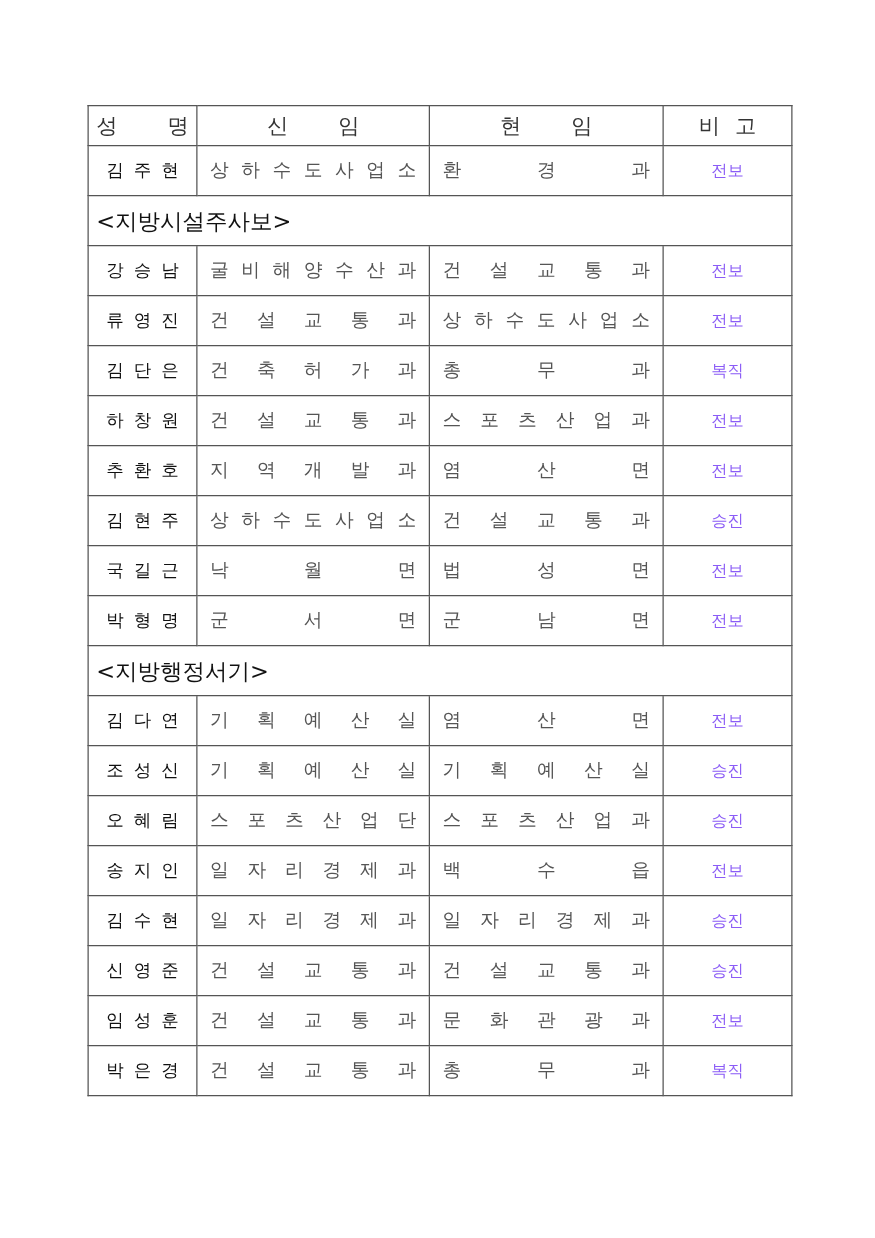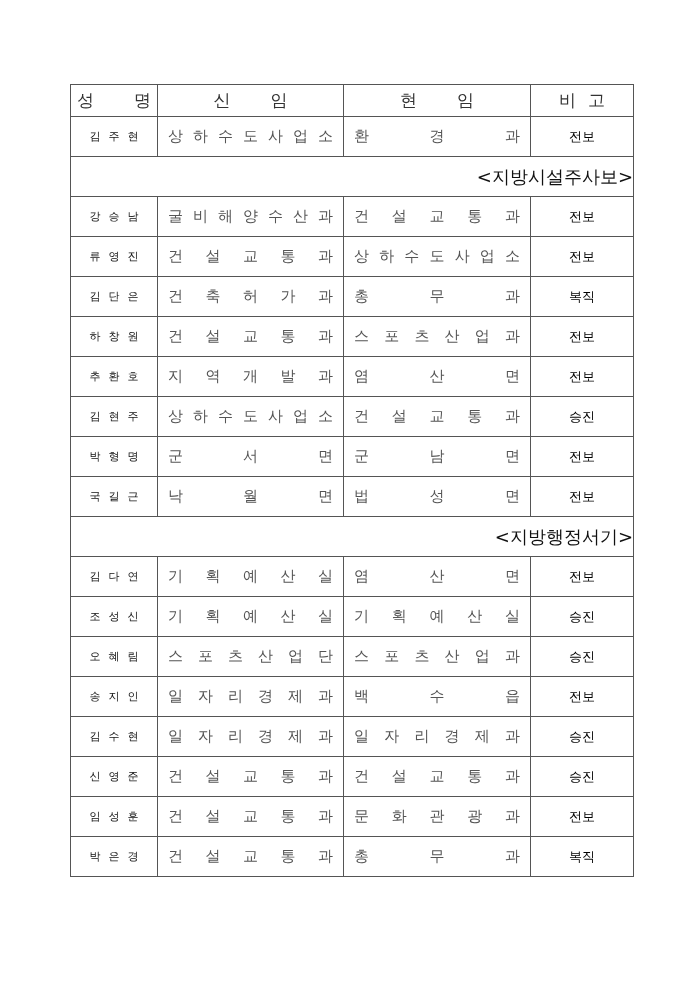--- a/index.html
+++ b/index.html
@@ -4,25 +4,25 @@
   <style>
     html, body { margin: 0; padding: 0; background: #ffffff; }
     body { width: 700px; height: 990px; position: relative; overflow: hidden;
            font-family: "DejaVu Sans", sans-serif; color: #222; }
     table.roster { position: absolute; left: 70px; top: 84px; width: 563px;
                    border-collapse: collapse; table-layout: fixed; }
     table.roster td, table.roster th { border: 1px solid #555; padding: 0; height: 39px;
                    font-weight: normal; vertical-align: middle; }
     table.roster tr.head th { height: 31px; font-family: "DejaVu Serif", serif; font-size: 17px; color: #333; }
     col.c-name { width: 87px; } col.c-new { width: 186px; } col.c-cur { width: 187px; } col.c-note { width: 103px; }
-    .name { font-size: 11px; font-weight: bold; color: #111; text-align: center; letter-spacing: 8px; padding-left: 8px !important; margin-left: 23px; }
+    .name { font-size: 14px; font-weight: bold; color: #111; text-align: center; letter-spacing: 8px; padding-left: 8px !important; margin-left: 23px; }
     .dept { font-family: "DejaVu Serif", serif; font-size: 15px; color: #555; padding: 0 10px !important; }
     .dept .spread { display: flex; justify-content: space-between; }
-    .note { font-family: "DejaVu Serif", serif; font-size: 13px; color: #000000; text-align: center; }
-    .section td { font-size: 18px; font-weight: bold; color: #111; padding-left: 6px !important; text-align: right; }
+    .note { font-family: "DejaVu Serif", serif; font-size: 13px; color: #8b5cf6; text-align: center; }
+    .section td { font-size: 18px; font-weight: bold; color: #111; padding-left: 6px !important; text-align: left; }
     .hdr-spread { display: flex; justify-content: center; gap: 40px; }
     .hdr-spread.narrow { gap: 12px; }
   </style>
 </head>
 <body>
 
 <table class="roster">
   <colgroup>
       <col class="c-name">
       <col class="c-new">
@@ -210,50 +210,50 @@
             <span>건</span>
             <span>설</span>
             <span>교</span>
             <span>통</span>
             <span>과</span>
           </div>
         </td>
         <td class="note">승진</td>
       </tr>
       <tr>
+        <td class="name">국길근</td>
+        <td class="dept">
+          <div class="spread">
+            <span>낙</span>
+            <span>월</span>
+            <span>면</span>
+          </div>
+        </td>
+        <td class="dept">
+          <div class="spread">
+            <span>법</span>
+            <span>성</span>
+            <span>면</span>
+          </div>
+        </td>
+        <td class="note">전보</td>
+      </tr>
+      <tr>
         <td class="name">박형명</td>
         <td class="dept">
           <div class="spread">
             <span>군</span>
             <span>서</span>
             <span>면</span>
           </div>
         </td>
         <td class="dept">
           <div class="spread">
             <span>군</span>
             <span>남</span>
-            <span>면</span>
-          </div>
-        </td>
-        <td class="note">전보</td>
-      </tr>
-      <tr>
-        <td class="name">국길근</td>
-        <td class="dept">
-          <div class="spread">
-            <span>낙</span>
-            <span>월</span>
-            <span>면</span>
-          </div>
-        </td>
-        <td class="dept">
-          <div class="spread">
-            <span>법</span>
-            <span>성</span>
             <span>면</span>
           </div>
         </td>
         <td class="note">전보</td>
       </tr>
       <tr class="section">
         <td colspan="4">&lt;지방행정서기&gt;</td>
       </tr>
       <tr>
         <td class="name">김다연</td>

